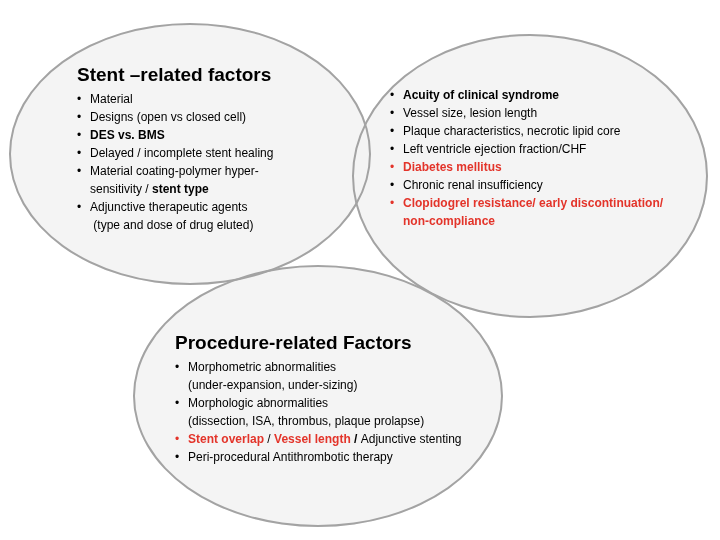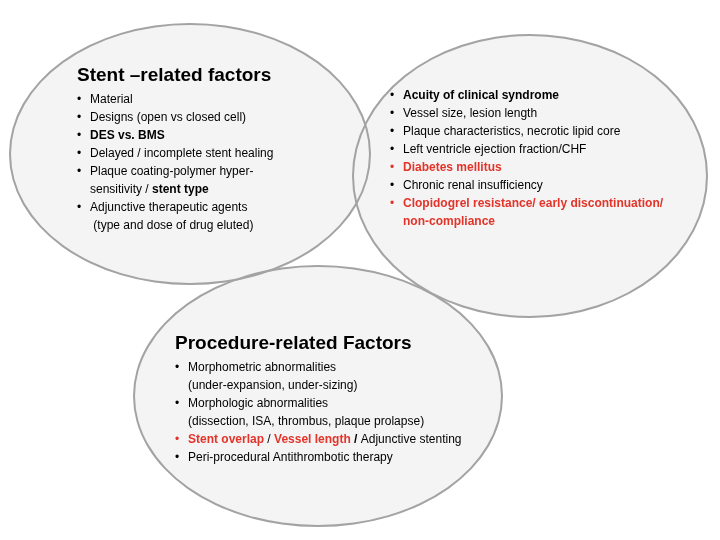--- a/index.html
+++ b/index.html
@@ -61,21 +61,21 @@
   <div class="outline e-b"></div>
   <div class="outline e-c"></div>
 
   <div class="textblock t-a">
     <div class="title">Stent –related factors</div>
     <div>
         <div class="line"><span class="bullet">•</span><span>Material</span></div>
         <div class="line"><span class="bullet">•</span><span>Designs (open vs closed cell)</span></div>
         <div class="line"><span class="bullet">•</span><span class="b">DES vs. BMS</span></div>
         <div class="line"><span class="bullet">•</span><span>Delayed / incomplete stent healing</span></div>
-        <div class="line"><span class="bullet">•</span><span>Plaque coating-polymer hyper-</span></div>
+        <div class="line"><span class="bullet">•</span><span>Material coating-polymer hyper-</span></div>
         <div class="line"><span class="indent"></span><span>sensitivity / </span><span class="b">stent type</span></div>
         <div class="line"><span class="bullet">•</span><span>Adjunctive therapeutic agents</span></div>
         <div class="line"><span class="indent"></span><span> (type and dose of drug eluted)</span></div>
       </div>
   </div>
 
   <div class="textblock t-b">
     <div>
         <div class="line"><span class="bullet">•</span><span class="b">Acuity of clinical syndrome</span></div>
         <div class="line"><span class="bullet">•</span><span>Vessel size, lesion length</span></div>

